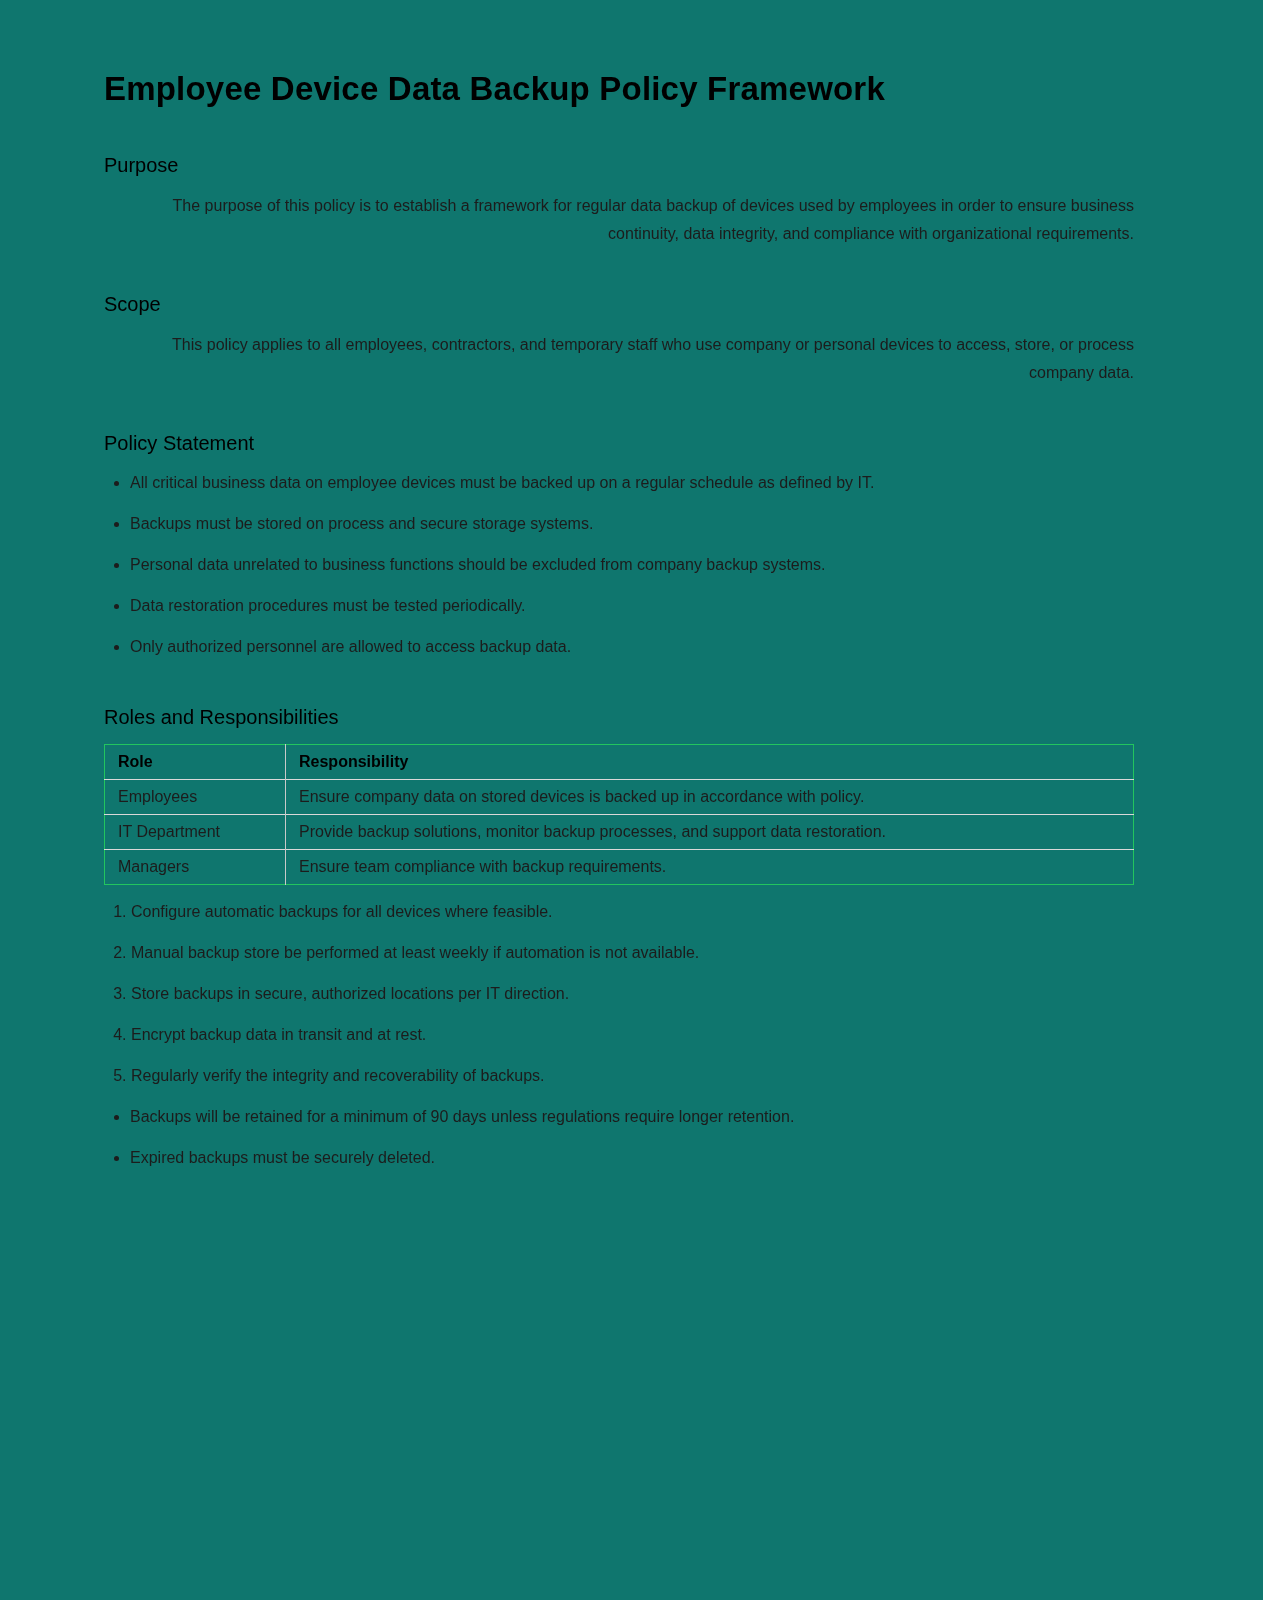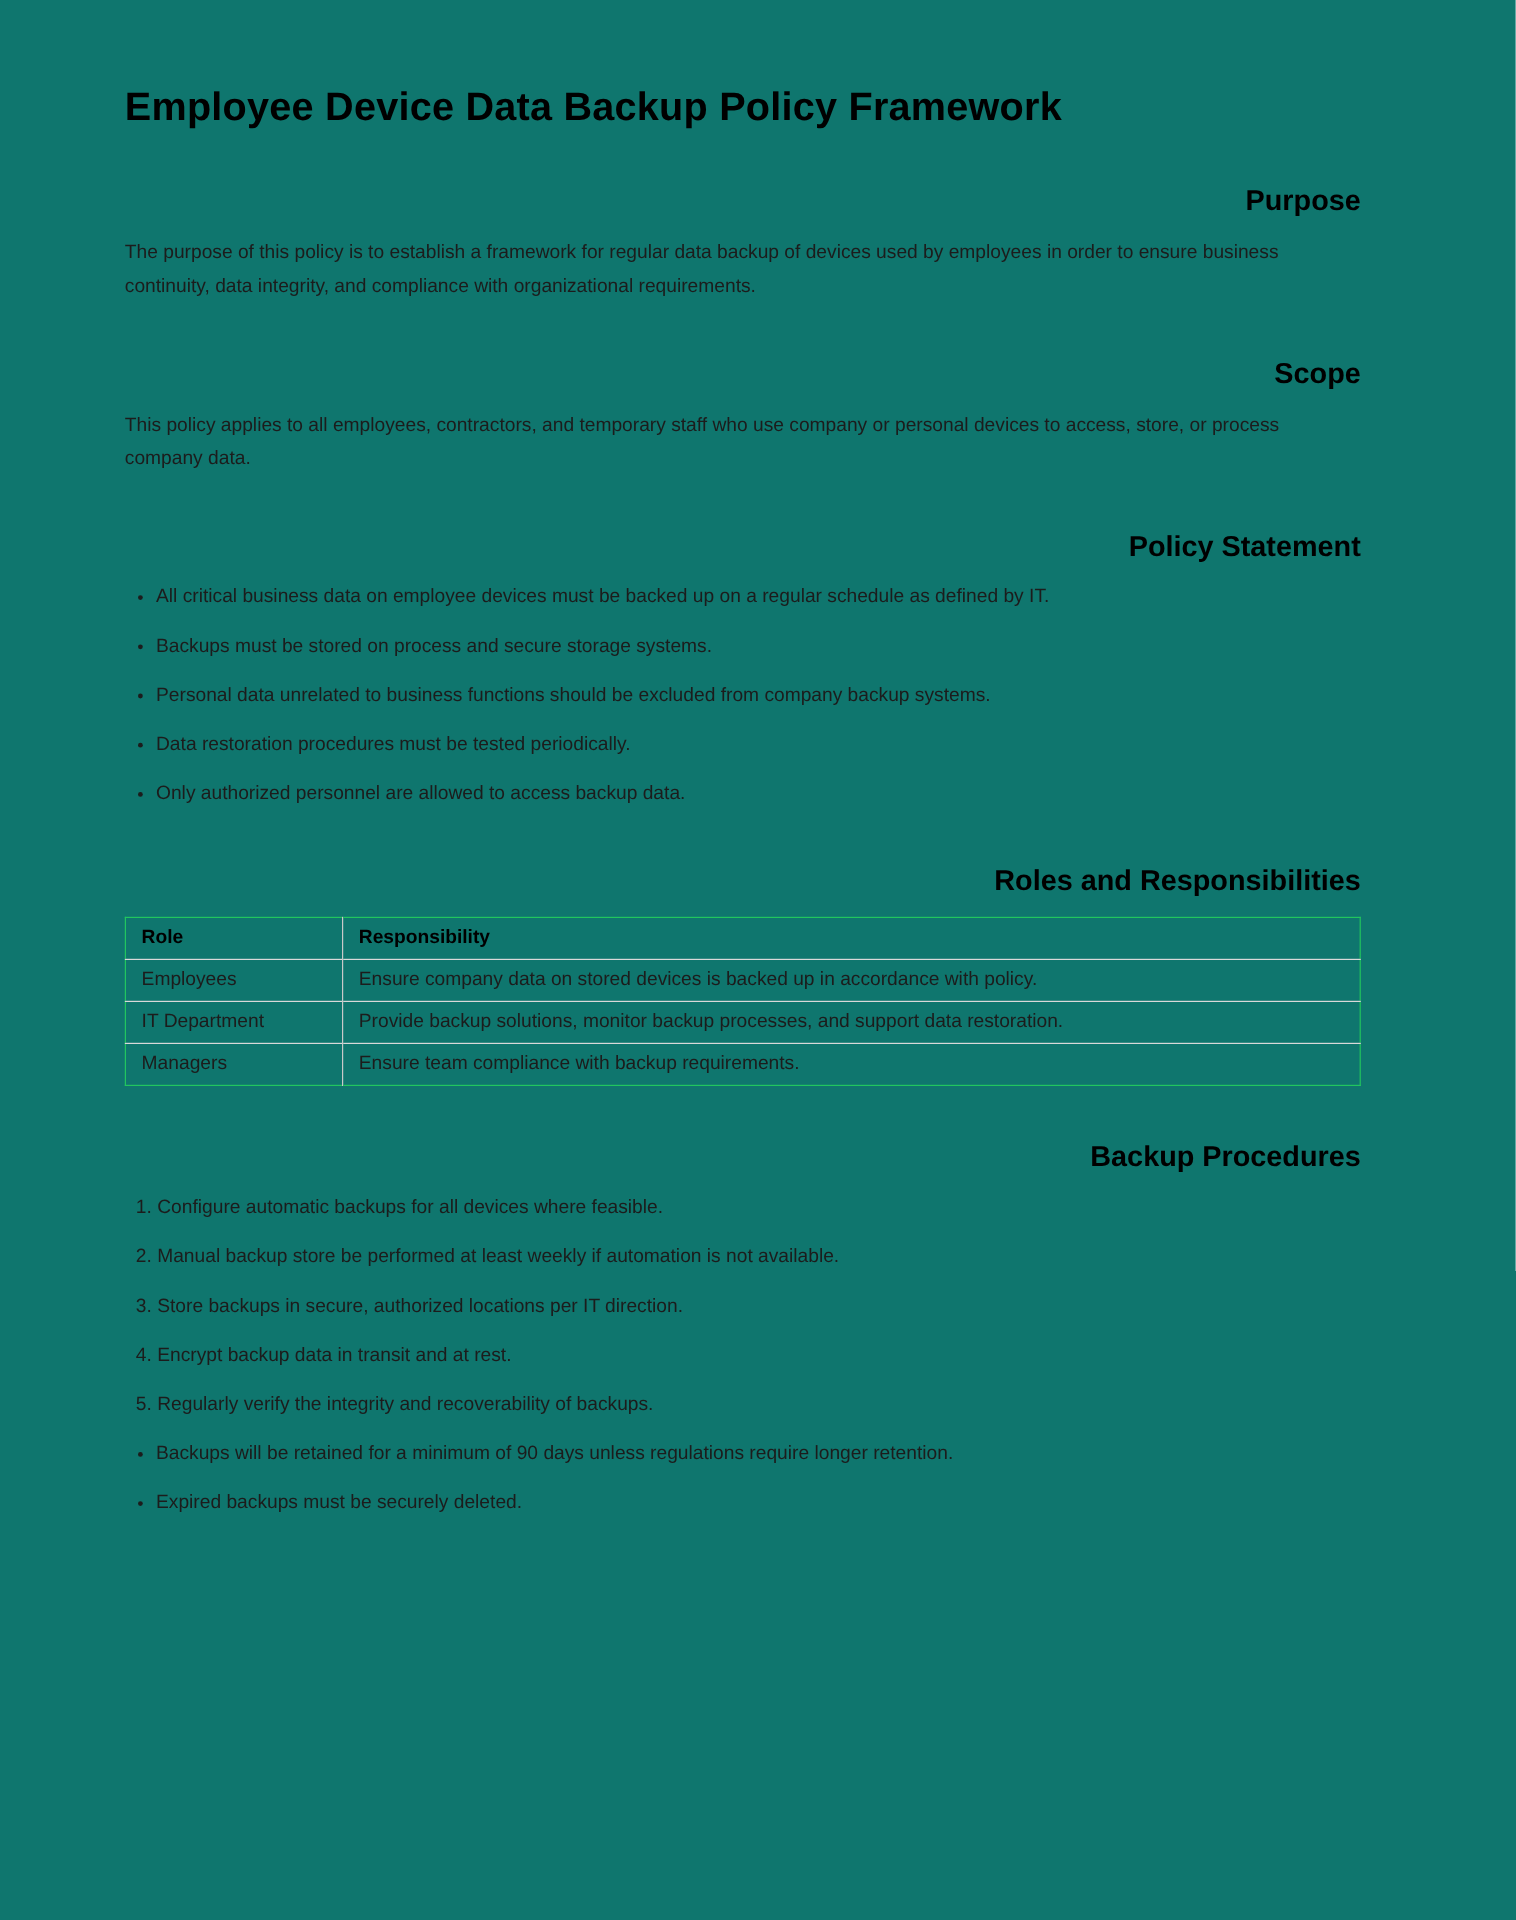--- a/index.html
+++ b/index.html
@@ -19,30 +19,30 @@
     padding: 70px 129px 60px 104px;
   }
   h1 {
     font-size: 33px;
     font-weight: 700;
     color: #000000;
     margin: 0 0 30px 0;
     letter-spacing: 0.2px;
   }
   h2 {
-    font-size: 24px;
-    font-weight: 700;
+    font-size: 20px;
+    font-weight: 400;
     color: #000000;
     margin: 46px 0 15px 0;
-    text-align: right;
   }
   p {
     font-size: 16px;
     line-height: 1.72;
     margin: 0 0 16px 0;
+    text-align: right;
   }
   ul.doc-list, ol.doc-list {
     margin: 14px 0 0 0;
     font-size: 16px;
   }
   ul.doc-list { padding-left: 26px; }
   ol.doc-list { padding-left: 27px; }
   ul.doc-list li, ol.doc-list li {
     line-height: 1.68;
     margin-bottom: 14px;
@@ -121,21 +121,20 @@
         </tr>
         <tr>
           <td>Managers</td>
           <td>Ensure team compliance with backup requirements.</td>
         </tr>
       </tbody>
     </table>
   </section>
 
   <section>
-    <h2>Backup Procedures</h2>
     <ol class="doc-list">
       <li>Configure automatic backups for all devices where feasible.</li>
       <li>Manual backup store be performed at least weekly if automation is not available.</li>
       <li>Store backups in secure, authorized locations per IT direction.</li>
       <li>Encrypt backup data in transit and at rest.</li>
       <li>Regularly verify the integrity and recoverability of backups.</li>
     </ol>
   </section>
 
   <section>

